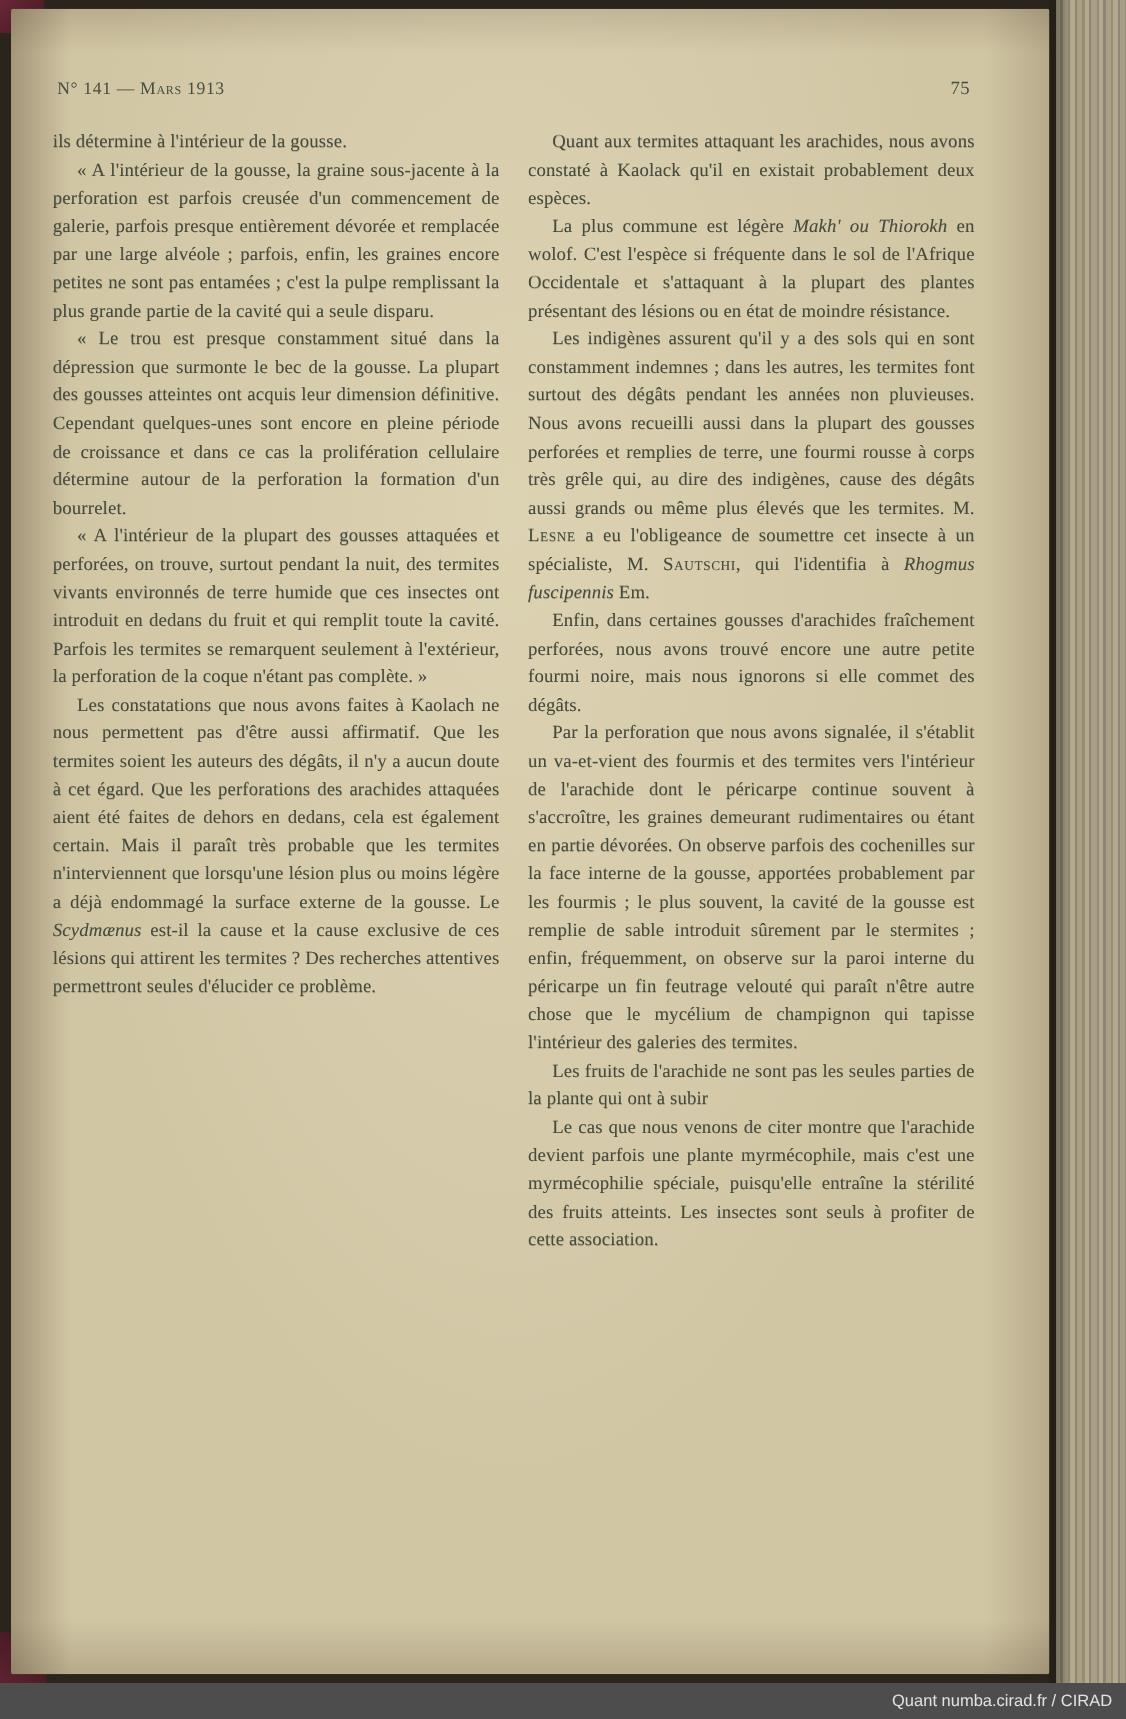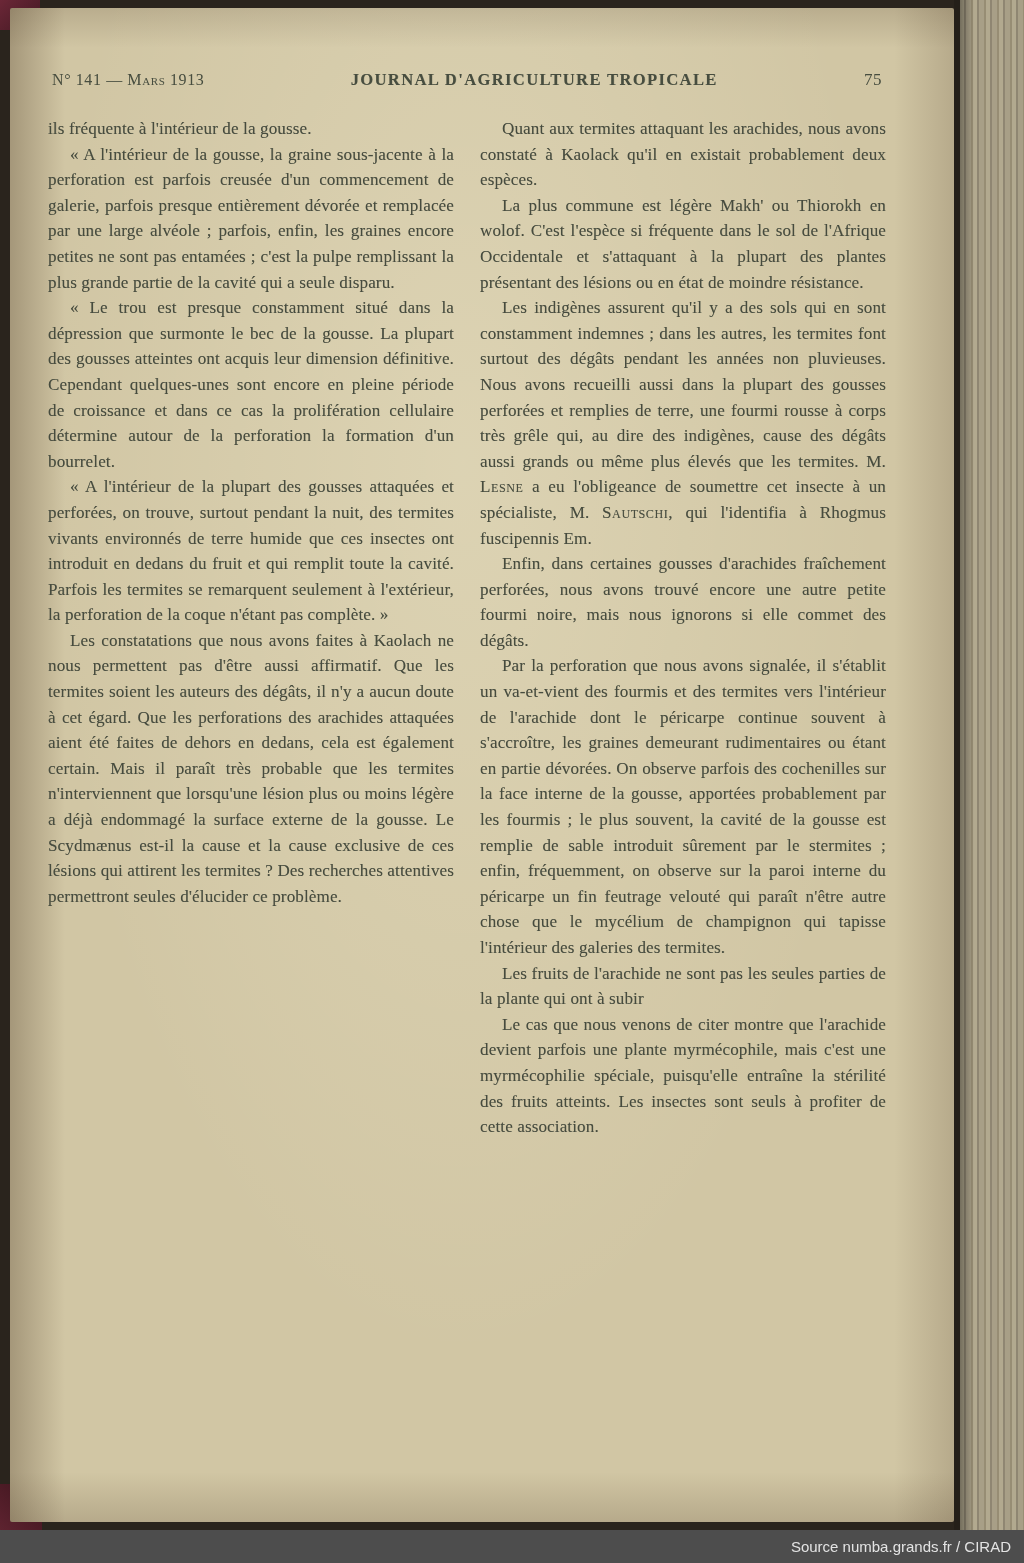--- a/index.html
+++ b/index.html
@@ -62,21 +62,21 @@
 
   .col p {
     font-size: 17px; line-height: 25.6px;
     text-align: justify;
     letter-spacing: 0.15px;
     color: #464b3e;
     text-shadow: 0.3px 0.3px 0.5px rgba(70,75,62,0.30);
     hyphens: auto;
   }
   .col p.indent { text-indent: 22px; }
-  .italic { }
+  .italic { font-style: italic; }
   .smallcaps { font-variant: small-caps; letter-spacing: 0.6px; }
 
   .source-bar {
     height: 33px; flex: 0 0 33px; background: #4d4d4d;
     display: flex; align-items: center; justify-content: flex-end;
     padding-right: 13px;
     font-family: "Liberation Sans", sans-serif;
     font-size: 15px; color: #e3e3e3;
   }
 </style>
@@ -85,41 +85,40 @@
 
 <div class="page-wrap">
   <div class="scene">
     <div class="page-stack"></div>
     <div class="cover-corner-top"></div>
     <div class="cover-corner-bottom"></div>
 
     <div class="paper">
       <div class="page-header">
         <span class="issue-number">N° 141 — Mars 1913</span>
-        <span class="journal-title">JOURNAL D'AGRICULTURE TROPICALE</span>
         <span class="folio">75</span>
       </div>
 
       <div class="columns">
         <div class="col">
-            <p class=""><span>ils fréquente à l'intérieur de la gousse.</span></p>
+            <p class=""><span>ils détermine à l'intérieur de la gousse.</span></p>
             <p class="indent"><span>« A l'intérieur de la gousse, la graine sous-jacente à la perforation est parfois creusée d'un commencement de galerie, parfois presque entièrement dévorée et remplacée par une large alvéole ; parfois, enfin, les graines encore petites ne sont pas entamées ; c'est la pulpe remplissant la plus grande partie de la cavité qui a seule disparu.</span></p>
             <p class="indent"><span>« Le trou est presque constamment situé dans la dépression que surmonte le bec de la gousse. La plupart des gousses atteintes ont acquis leur dimension définitive. Cependant quelques-unes sont encore en pleine période de croissance et dans ce cas la prolifération cellulaire détermine autour de la perforation la formation d'un bourrelet.</span></p>
             <p class="indent"><span>« A l'intérieur de la plupart des gousses attaquées et perforées, on trouve, surtout pendant la nuit, des termites vivants environnés de terre humide que ces insectes ont introduit en dedans du fruit et qui remplit toute la cavité. Parfois les termites se remarquent seulement à l'extérieur, la perforation de la coque n'étant pas complète. »</span></p>
             <p class="indent"><span>Les constatations que nous avons faites à Kaolach ne nous permettent pas d'être aussi affirmatif. Que les termites soient les auteurs des dégâts, il n'y a aucun doute à cet égard. Que les perforations des arachides attaquées aient été faites de dehors en dedans, cela est également certain. Mais il paraît très probable que les termites n'interviennent que lorsqu'une lésion plus ou moins légère a déjà endommagé la surface externe de la gousse. Le </span><span class="italic">Scydmænus</span><span> est-il la cause et la cause exclusive de ces lésions qui attirent les termites ? Des recherches attentives permettront seules d'élucider ce problème.</span></p>
           </div>
         <div class="col">
             <p class="indent"><span>Quant aux termites attaquant les arachides, nous avons constaté à Kaolack qu'il en existait probablement deux espèces.</span></p>
             <p class="indent"><span>La plus commune est légère </span><span class="italic">Makh' ou Thiorokh</span><span> en wolof. C'est l'espèce si fréquente dans le sol de l'Afrique Occidentale et s'attaquant à la plupart des plantes présentant des lésions ou en état de moindre résistance.</span></p>
             <p class="indent"><span>Les indigènes assurent qu'il y a des sols qui en sont constamment indemnes ; dans les autres, les termites font surtout des dégâts pendant les années non pluvieuses. Nous avons recueilli aussi dans la plupart des gousses perforées et remplies de terre, une fourmi rousse à corps très grêle qui, au dire des indigènes, cause des dégâts aussi grands ou même plus élevés que les termites. M. </span><span class="smallcaps">Lesne</span><span> a eu l'obligeance de soumettre cet insecte à un spécialiste, M. </span><span class="smallcaps">Sautschi</span><span>, qui l'identifia à </span><span class="italic">Rhogmus fuscipennis</span><span> Em.</span></p>
             <p class="indent"><span>Enfin, dans certaines gousses d'arachides fraîchement perforées, nous avons trouvé encore une autre petite fourmi noire, mais nous ignorons si elle commet des dégâts.</span></p>
             <p class="indent"><span>Par la perforation que nous avons signalée, il s'établit un va-et-vient des fourmis et des termites vers l'intérieur de l'arachide dont le péricarpe continue souvent à s'accroître, les graines demeurant rudimentaires ou étant en partie dévorées. On observe parfois des cochenilles sur la face interne de la gousse, apportées probablement par les fourmis ; le plus souvent, la cavité de la gousse est remplie de sable introduit sûrement par le stermites ; enfin, fréquemment, on observe sur la paroi interne du péricarpe un fin feutrage velouté qui paraît n'être autre chose que le mycélium de champignon qui tapisse l'intérieur des galeries des termites.</span></p>
             <p class="indent"><span>Les fruits de l'arachide ne sont pas les seules parties de la plante qui ont à subir</span></p>
             <p class="indent"><span>Le cas que nous venons de citer montre que l'arachide devient parfois une plante myrmécophile, mais c'est une myrmécophilie spéciale, puisqu'elle entraîne la stérilité des fruits atteints. Les insectes sont seuls à profiter de cette association.</span></p>
           </div>
       </div>
     </div>
   </div>
 
   <div class="source-bar">
-    <span>Source numba.grands.fr / CIRAD</span>
+    <span>Quant numba.cirad.fr / CIRAD</span>
   </div>
 </div>
 
 </body></html>

